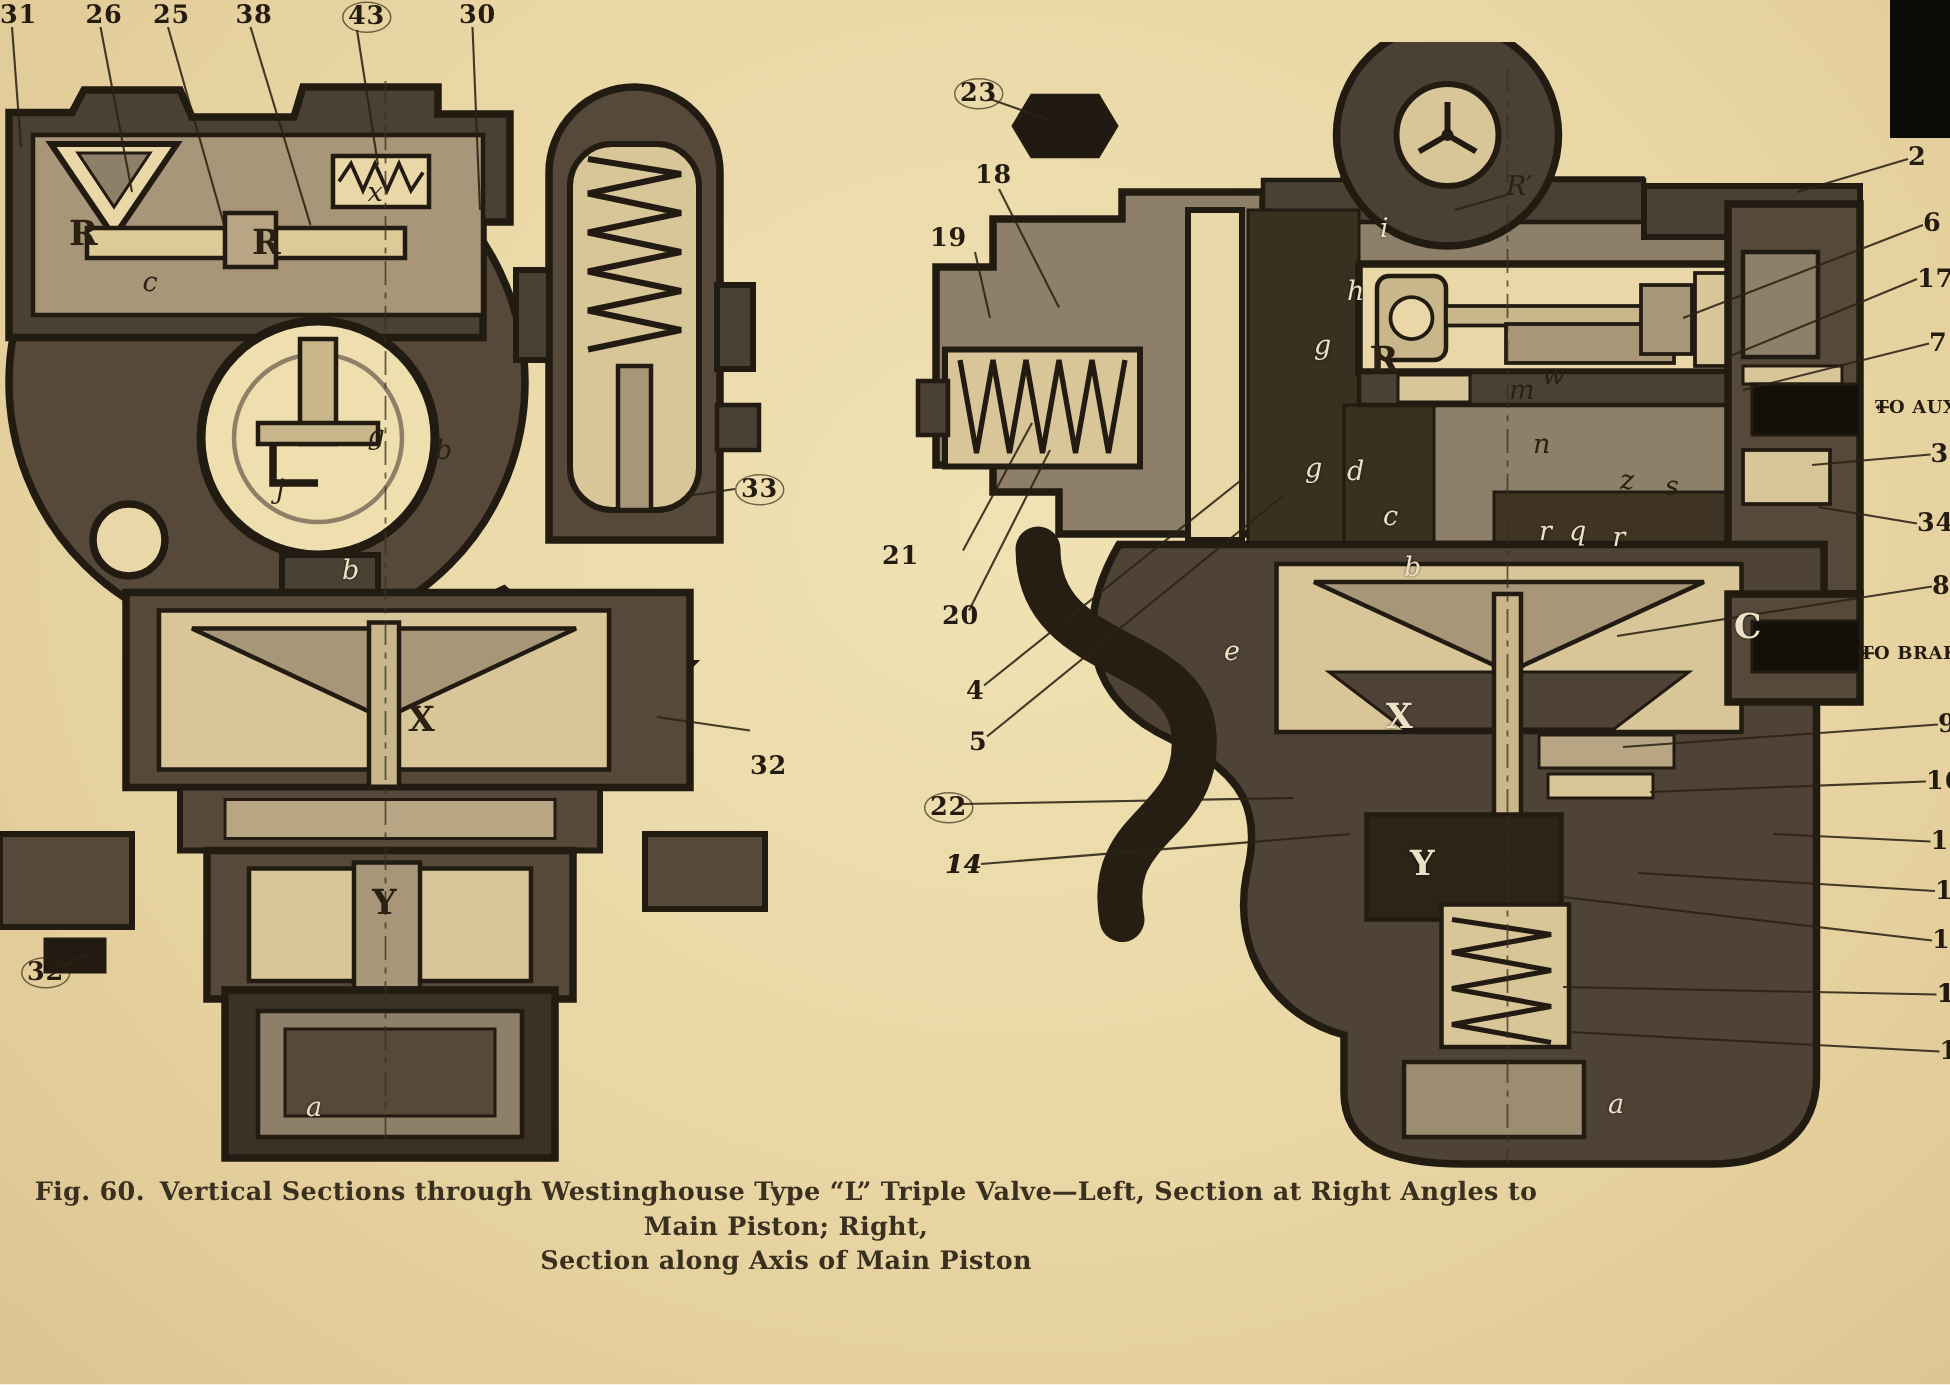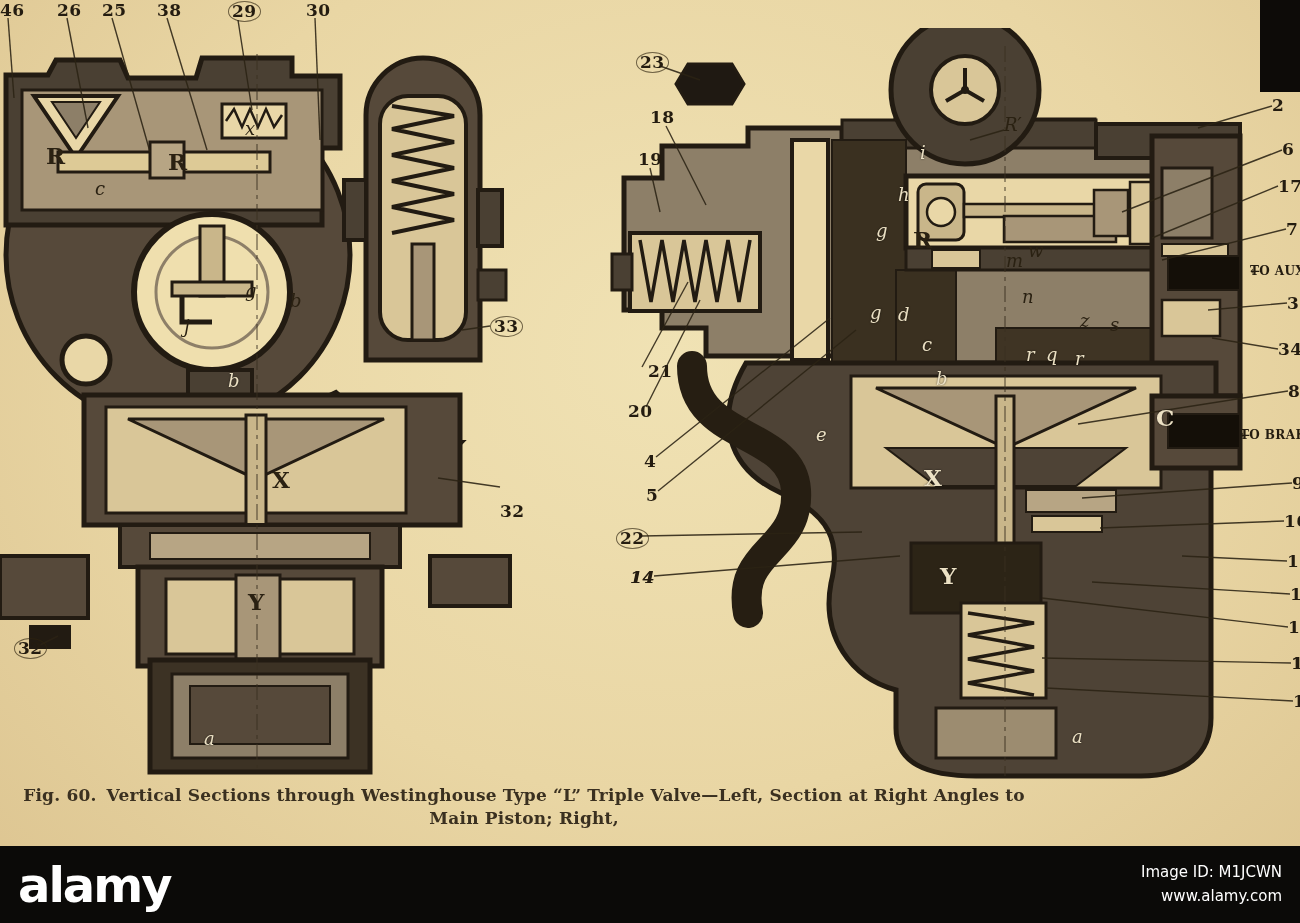--- a/index.html
+++ b/index.html
@@ -168,33 +168,33 @@
       <line x1="1284" y1="521" x2="1100" y2="528"></line>
       <line x1="1287" y1="561" x2="1182" y2="556"></line>
       <line x1="1290" y1="594" x2="1092" y2="582"></line>
       <line x1="1288" y1="627" x2="1042" y2="598"></line>
       <line x1="1291" y1="663" x2="1042" y2="658"></line>
       <line x1="1293" y1="701" x2="1046" y2="688"></line>
       <line x1="1004" y1="130" x2="970" y2="140"></line>
     </svg>
 
   <div id="annotation-layer">
-      <span class="callout" style="left: 0px; top: 1px;">46</span>
+      <span class="callout" style="left: 0px; top: 1px;">31</span>
       <span class="callout" style="left: 57px; top: 1px;">26</span>
       <span class="callout" style="left: 102px; top: 1px;">25</span>
       <span class="callout" style="left: 157px; top: 1px;">38</span>
-      <span class="callout circled" style="left: 228px; top: 1px;">29</span>
+      <span class="callout circled" style="left: 228px; top: 1px;">43</span>
       <span class="callout" style="left: 306px; top: 1px;">30</span>
       <span class="callout circled" style="left: 490px; top: 316px;">33</span>
       <span class="callout" style="left: 500px; top: 478px; margin-top: 24px;">32</span>
       <span class="callout circled" style="left: 14px; top: 638px;">32</span>
       <span class="callout circled" style="left: 636px; top: 52px;">23</span>
       <span class="callout" style="left: 650px; top: 108px;">18</span>
-      <span class="callout" style="left: 638px; top: 150px;">19</span>
-      <span class="callout" style="left: 648px; top: 362px;">21</span>
+      <span class="callout" style="left: 620px; top: 150px;">19</span>
+      <span class="callout" style="left: 588px; top: 362px;">21</span>
       <span class="callout" style="left: 628px; top: 402px;">20</span>
       <span class="callout" style="left: 644px; top: 452px;">4</span>
       <span class="callout" style="left: 646px; top: 486px;">5</span>
       <span class="callout circled" style="left: 616px; top: 528px;">22</span>
       <span class="callout bold" style="left: 630px; top: 568px; font-style: italic;">14</span>
       <span class="callout" style="left: 1272px; top: 96px;">2</span>
       <span class="callout" style="left: 1282px; top: 140px;">6</span>
       <span class="callout" style="left: 1278px; top: 177px;">17</span>
       <span class="callout" style="left: 1286px; top: 220px;">7</span>
       <span class="callout" style="left: 1287px; top: 294px;">3</span>
@@ -241,24 +241,18 @@
       <span class="part-letter light big" style="left: 940px; top: 564px;">Y</span>
       <span class="part-letter light" style="left: 1072px; top: 728px;">a</span>
       <span class="flow-label" style="left: 1250px; top: 264px;"><span class="flow-arrow">←</span>TO AUX</span>
       <span class="flow-label" style="left: 1240px; top: 428px;"><span class="flow-arrow">←</span>TO BRAKE</span>
     </div>
 
   <div class="caption">
     <div class="caption-line">
       <span class="fig-label">Fig. 60.</span><span>Vertical Sections through Westinghouse Type “L” Triple Valve—Left, Section at Right Angles to Main Piston; Right,</span>
     </div>
+    <div class="caption-line">Section along Axis of Main Piston</div>
   </div>
 
   <div class="corner-block"></div>
-  <div class="watermark-bar">
-    <span class="alamy-logo">alamy</span>
-    <div class="wm-meta">
-      <div>Image ID: M1JCWN</div>
-      <div>www.alamy.com</div>
-    </div>
-  </div>
 
 </div>
 
 </body></html>

